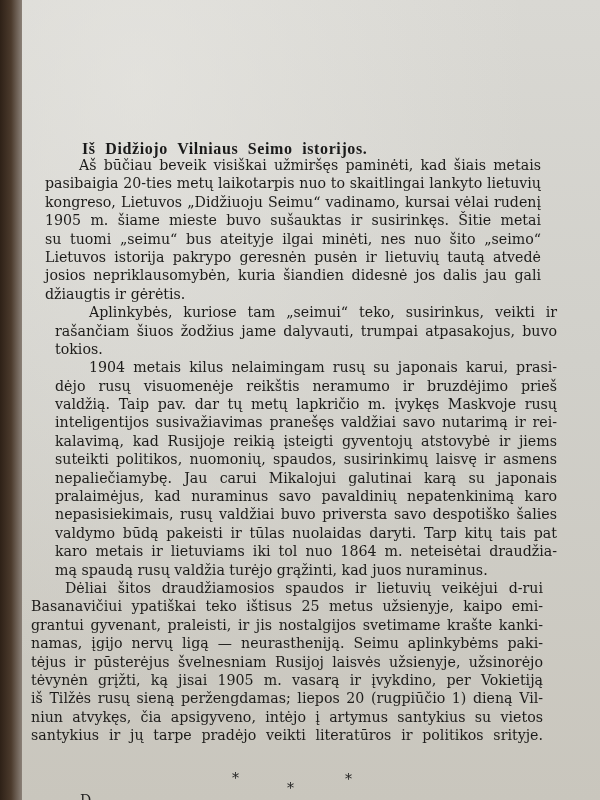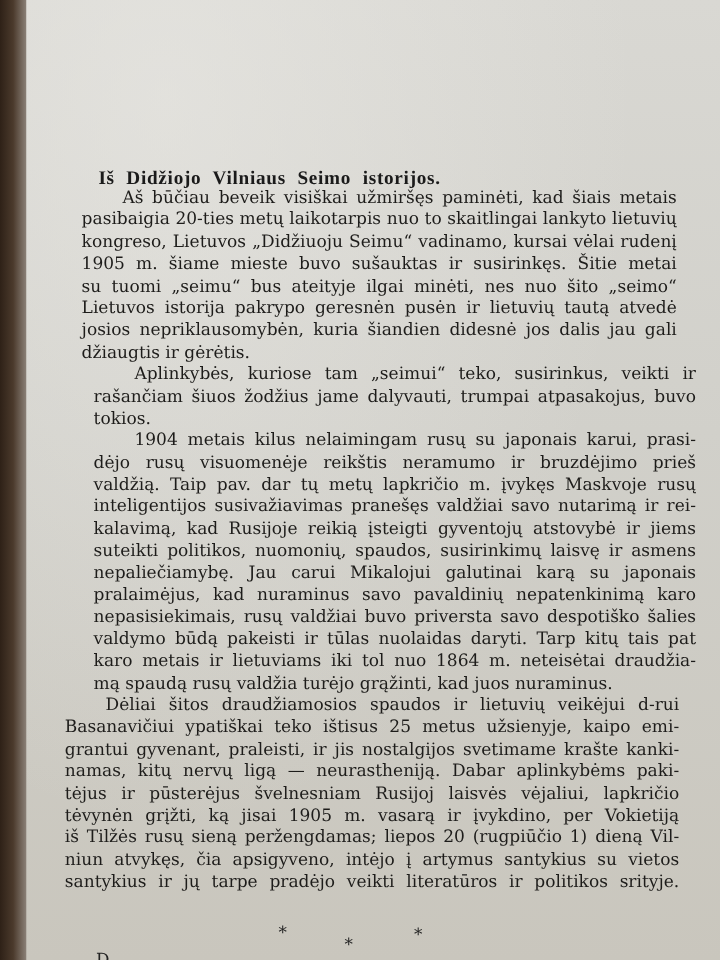--- a/index.html
+++ b/index.html
@@ -39,21 +39,21 @@
       font-weight: bold;
       font-size: 16px;
       letter-spacing: 0.6px;
       word-spacing: 5px;
       color: #1a1a1a;
       white-space: nowrap;
       margin-top: 36px;
     }
     .body-text {
       position: absolute;
-      left: 46px;
+      left: 23px;
       top: 156px;
       width: 518px;
       font-size: 14.2px;
       line-height: 18.4px;
       color: #1d1c1a;
     }
     .line {
       display: block;
       white-space: nowrap;
       text-align: justify;
@@ -123,22 +123,22 @@
     <span class="line">nepasisiekimais, rusų valdžiai buvo priversta savo despotiško šalies</span>
     <span class="line">valdymo būdą pakeisti ir tūlas nuolaidas daryti. Tarp kitų tais pat</span>
     <span class="line">karo metais ir lietuviams iki tol nuo 1864 m. neteisėtai draudžia-</span>
     <span class="line last">mą spaudą rusų valdžia turėjo grąžinti, kad juos nuraminus.</span>
   </div>
 
   <div class="p3">
     <span class="line indent">Dėliai šitos draudžiamosios spaudos ir lietuvių veikėjui d-rui</span>
     <span class="line">Basanavičiui ypatiškai teko ištisus 25 metus užsienyje, kaipo emi-</span>
     <span class="line">grantui gyvenant, praleisti, ir jis nostalgijos svetimame krašte kanki-</span>
-    <span class="line">namas, kitų nervų ligą — neurastheniją. Dabar aplinkybėms paki-</span>
-    <span class="line">tėjus ir pūsterėjus švelnesniam Rusijoj laisvės vėjaliui, lapkričio</span>
+    <span class="line">namas, įgijo nervų ligą — neurastheniją. Seimu aplinkybėms paki-</span>
+    <span class="line">tėjus ir pūsterėjus švelnesniam Rusijoj laisvės užsienyje, užsinorėjo</span>
     <span class="line">tėvynėn grįžti, ką jisai 1905 m. vasarą ir įvykdino, per Vokietiją</span>
     <span class="line">iš Tilžės rusų sieną peržengdamas; liepos 20 (rugpiūčio 1) dieną Vil-</span>
     <span class="line">niun atvykęs, čia apsigyveno, intėjo į artymus santykius su vietos</span>
     <span class="line">santykius ir jų tarpe pradėjo veikti literatūros ir politikos srityje.</span>
   </div>
 </div>
 
 <div class="stars">
   <span class="star" style="left:232px; top:0px;">*</span>
   <span class="star" style="left:287px; top:10px;">*</span>

